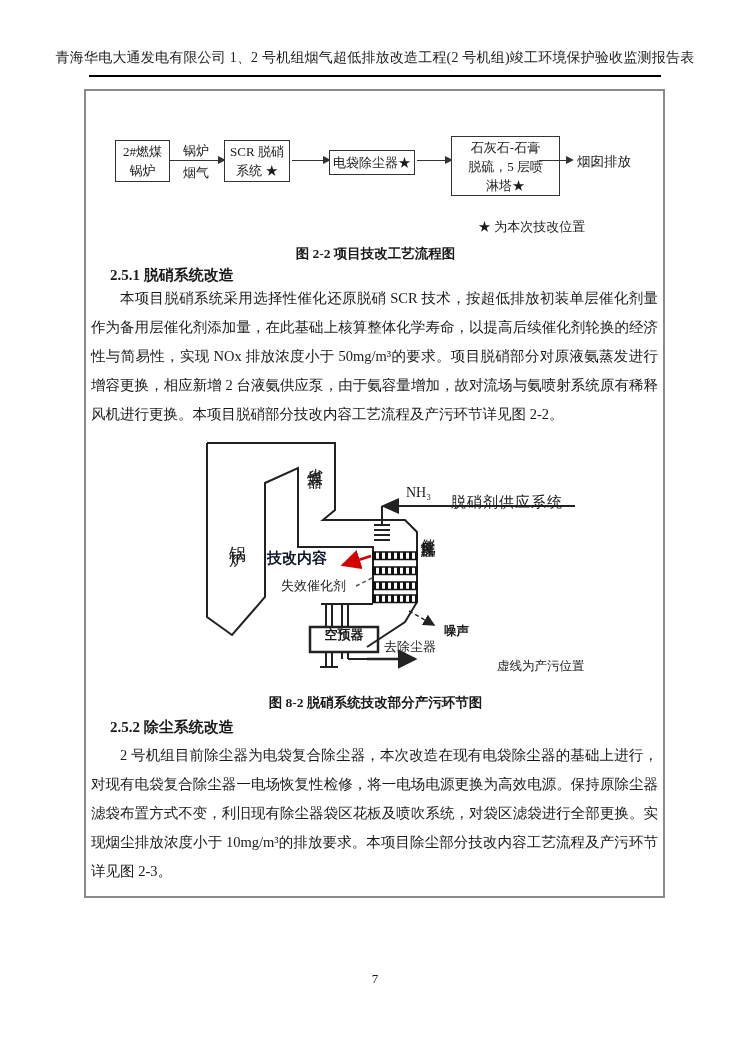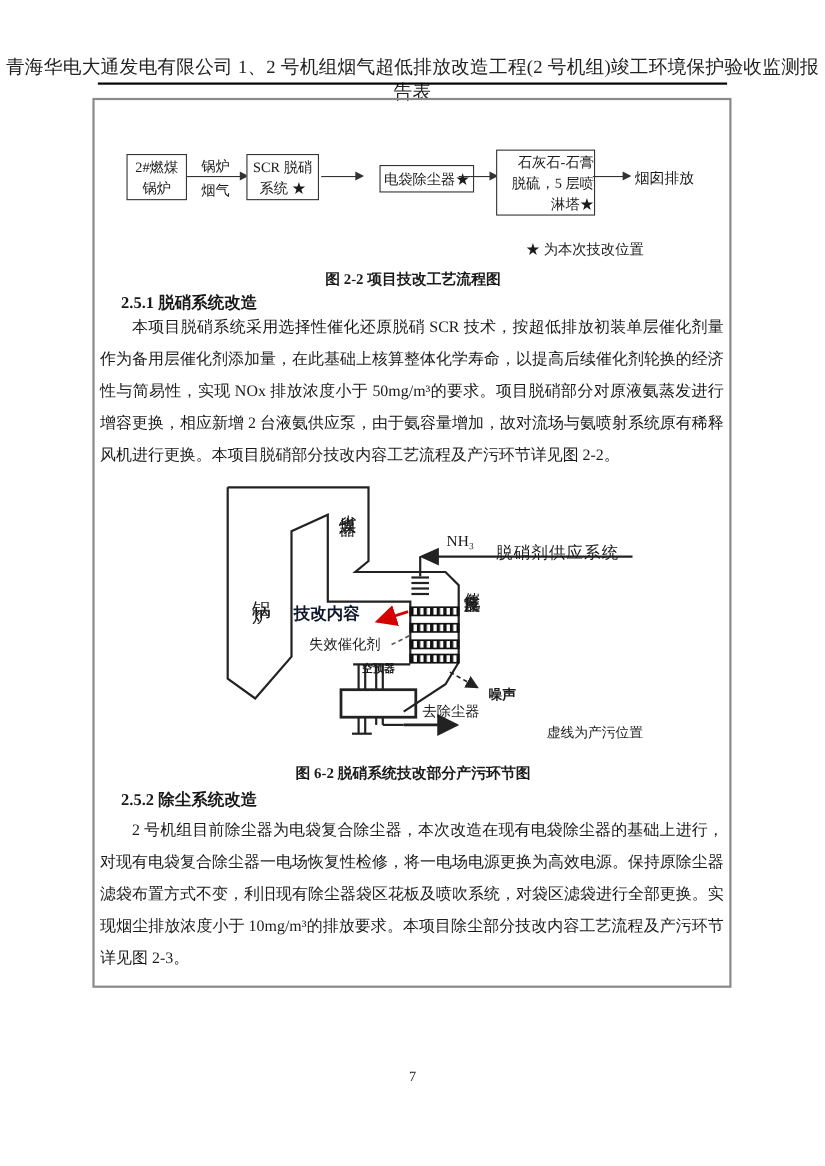--- a/index.html
+++ b/index.html
@@ -3,31 +3,31 @@
 <meta charset="utf-8">
 <style>
   html,body{margin:0;padding:0;}
   body{
     width:750px;height:1060px;position:relative;background:#ffffff;
     font-family:"Liberation Serif","DejaVu Serif",serif;color:#1a1a1a;
     overflow:hidden;
   }
   .abs{position:absolute;}
   
-  .doc-header{top:49px;left:0;width:750px;text-align:center;font-size:17px;color:#222;letter-spacing:0.2px;}
+  .doc-header{top:49px;left:0;width:750px;text-align:center;font-size:14px;color:#222;letter-spacing:0.2px;}
   .header-rule{top:75px;left:89px;width:572px;border-top:2px solid #000;height:0;}
   
   .content-frame{top:89px;left:84px;width:581px;height:809px;border:2px solid #8a8a8a;box-sizing:border-box;}
   
   .fbox{border:1.7px solid #333;box-sizing:border-box;display:flex;flex-direction:column;justify-content:center;
         text-align:center;font-size:13px;line-height:19px;background:#fff;}
   .fb1{left:115px;top:140px;width:55px;height:42px;}
   .fb2{left:224px;top:140px;width:66px;height:42px;font-family:Liberation Serif, serif;}
-  .fb3{left:329px;top:150px;width:86px;height:25px;line-height:21px;margin-left:16px;}
-  .fb4{left:451px;top:136px;width:90px;height:60px;align-items:flex-end;}
+  .fb3{left:329px;top:150px;width:86px;height:25px;line-height:21px;}
+  .fb4{left:451px;top:136px;width:109px;height:60px;}
   .harrow{height:0;border-top:1.6px solid #333;}
   .harrow:after{content:'';position:absolute;right:-2px;top:-5px;
     border-left:8px solid #333;border-top:4px solid transparent;border-bottom:4px solid transparent;}
   .a1{left:170px;top:160px;width:54px;}
   .a2{left:292px;top:160px;width:37px;}
   .a3{left:417px;top:160px;width:34px;}
   .a4{left:539px;top:160px;width:33px;}
   .flowlbl{font-size:13px;width:30px;text-align:center;}
   .fl-top{left:181px;top:142px;}
   .fl-bot{left:181px;top:164px;}
@@ -45,21 +45,21 @@
   .p2{top:741px;}
   
   .vlbl{writing-mode:vertical-rl;text-orientation:upright;letter-spacing:3px;}
   .lbl-boiler{left:226px;top:533px;font-size:17px;}
   .lbl-econ{left:304px;top:455px;font-size:16px;}
   .lbl-reactor{left:418px;top:527px;font-size:15px;letter-spacing:1px;}
   .lbl-nh3{left:406px;top:485px;font-size:14px;}
   .lbl-supply{left:451px;top:493px;font-size:15px;letter-spacing:1px;}
   .lbl-retrofit{left:267px;top:549px;font-size:15px;font-weight:bold;color:#0f172a;}
   .lbl-spent{left:281px;top:577px;font-size:13px;}
-  .lbl-aph{left:310px;top:596px;width:68px;height:16px;text-align:center;line-height:25px;font-weight:bold;font-size:10px;}
+  .lbl-aph{left:310px;top:622px;width:68px;height:16px;text-align:center;line-height:25px;font-weight:bold;font-size:13px;}
   .lbl-dust{left:384px;top:638px;font-size:13px;}
   .lbl-noise{left:444px;top:623px;font-size:12.5px;font-weight:bold;}
   .lbl-dashnote{left:497px;top:658px;font-size:12.5px;}
   .page-num{top:971px;left:0;width:750px;text-align:center;font-size:13px;}
 </style>
 </head>
 <body>
 
 <div class="abs doc-header">青海华电大通发电有限公司 1、2 号机组烟气超低排放改造工程(2 号机组)竣工环境保护验收监测报告表</div>
 <div class="abs header-rule"></div>
@@ -165,18 +165,18 @@
 <div class="abs vlbl lbl-reactor">催化反应器</div>
 <div class="abs lbl-nh3">NH₃</div>
 <div class="abs lbl-supply">脱硝剂供应系统</div>
 <div class="abs lbl-retrofit">技改内容</div>
 <div class="abs lbl-spent">失效催化剂</div>
 <div class="abs lbl-aph">空预器</div>
 <div class="abs lbl-dust">去除尘器</div>
 <div class="abs lbl-noise">噪声</div>
 <div class="abs lbl-dashnote">虚线为产污位置</div>
 
-<div class="abs caption cap2">图 6-2  脱硝系统技改部分产污环节图</div>
+<div class="abs caption cap2">图 8-2  脱硝系统技改部分产污环节图</div>
 
 <div class="abs sec-heading h2">2.5.2  除尘系统改造</div>
 <div class="abs para p2">2 号机组目前除尘器为电袋复合除尘器，本次改造在现有电袋除尘器的基础上进行，对现有电袋复合除尘器一电场恢复性检修，将一电场电源更换为高效电源。保持原除尘器滤袋布置方式不变，利旧现有除尘器袋区花板及喷吹系统，对袋区滤袋进行全部更换。实现烟尘排放浓度小于 10mg/m³的排放要求。本项目除尘部分技改内容工艺流程及产污环节详见图 2-3。</div>
 
 <div class="abs page-num">7</div>
 
 </body></html>

